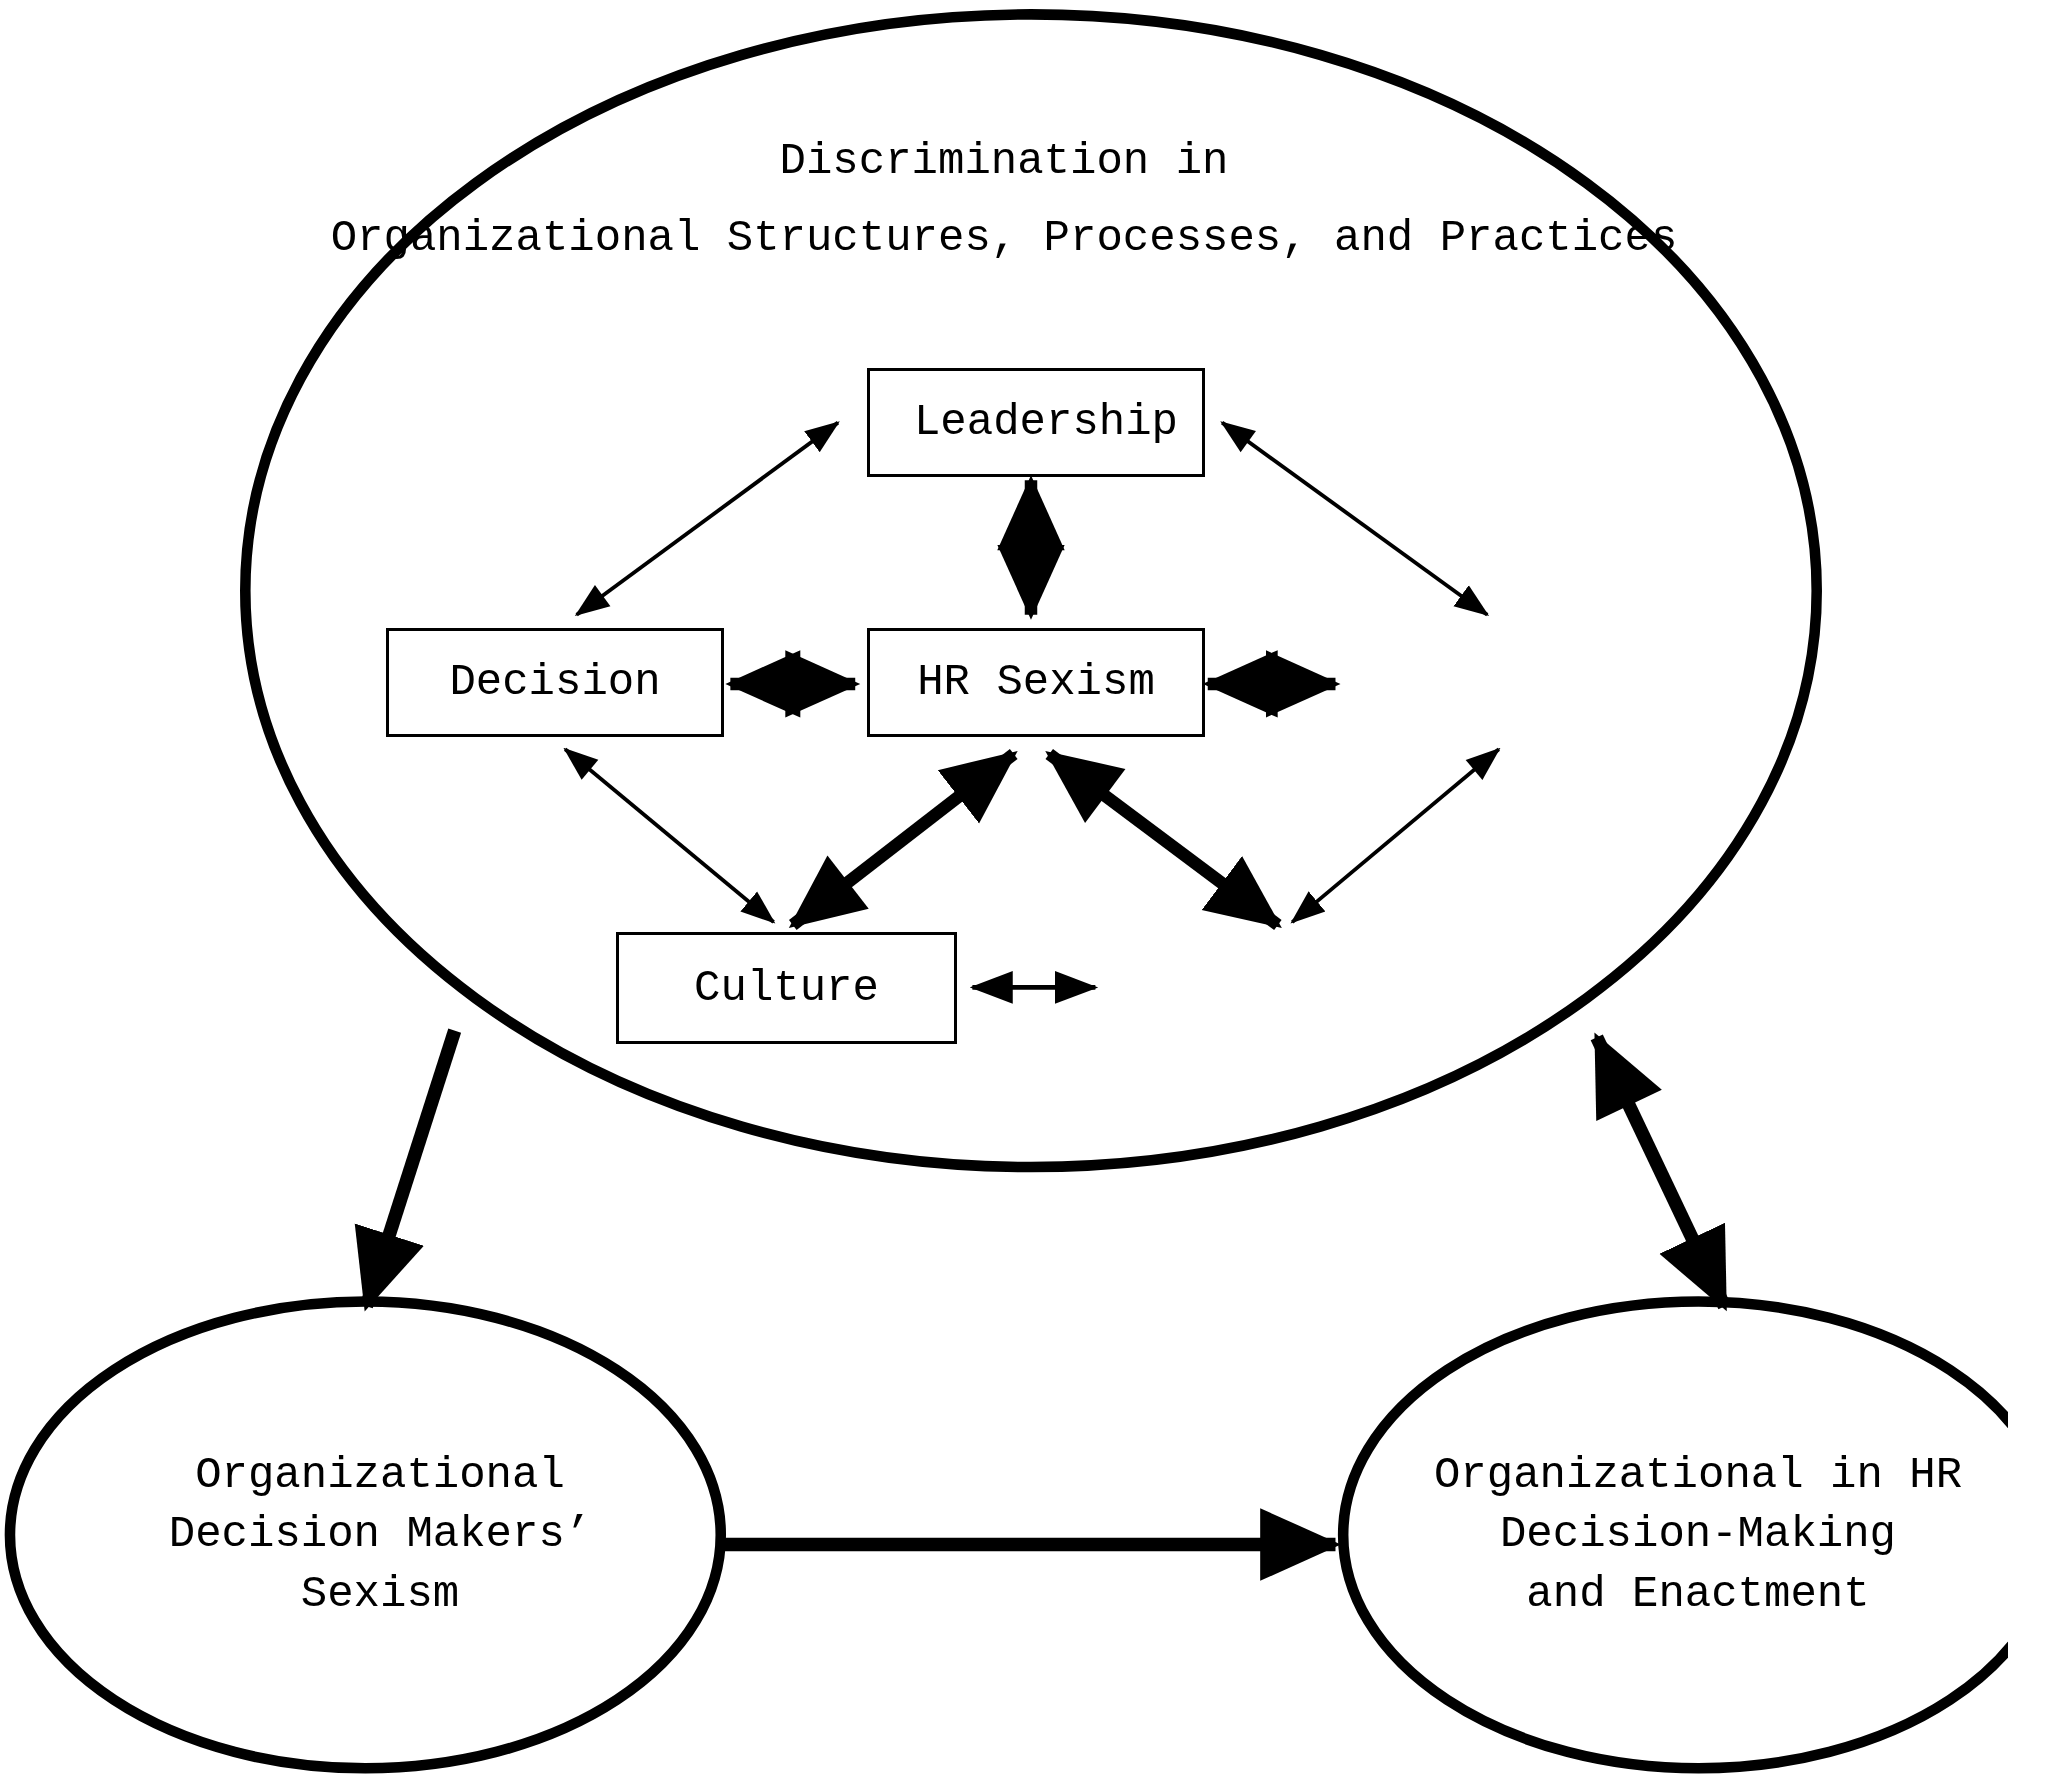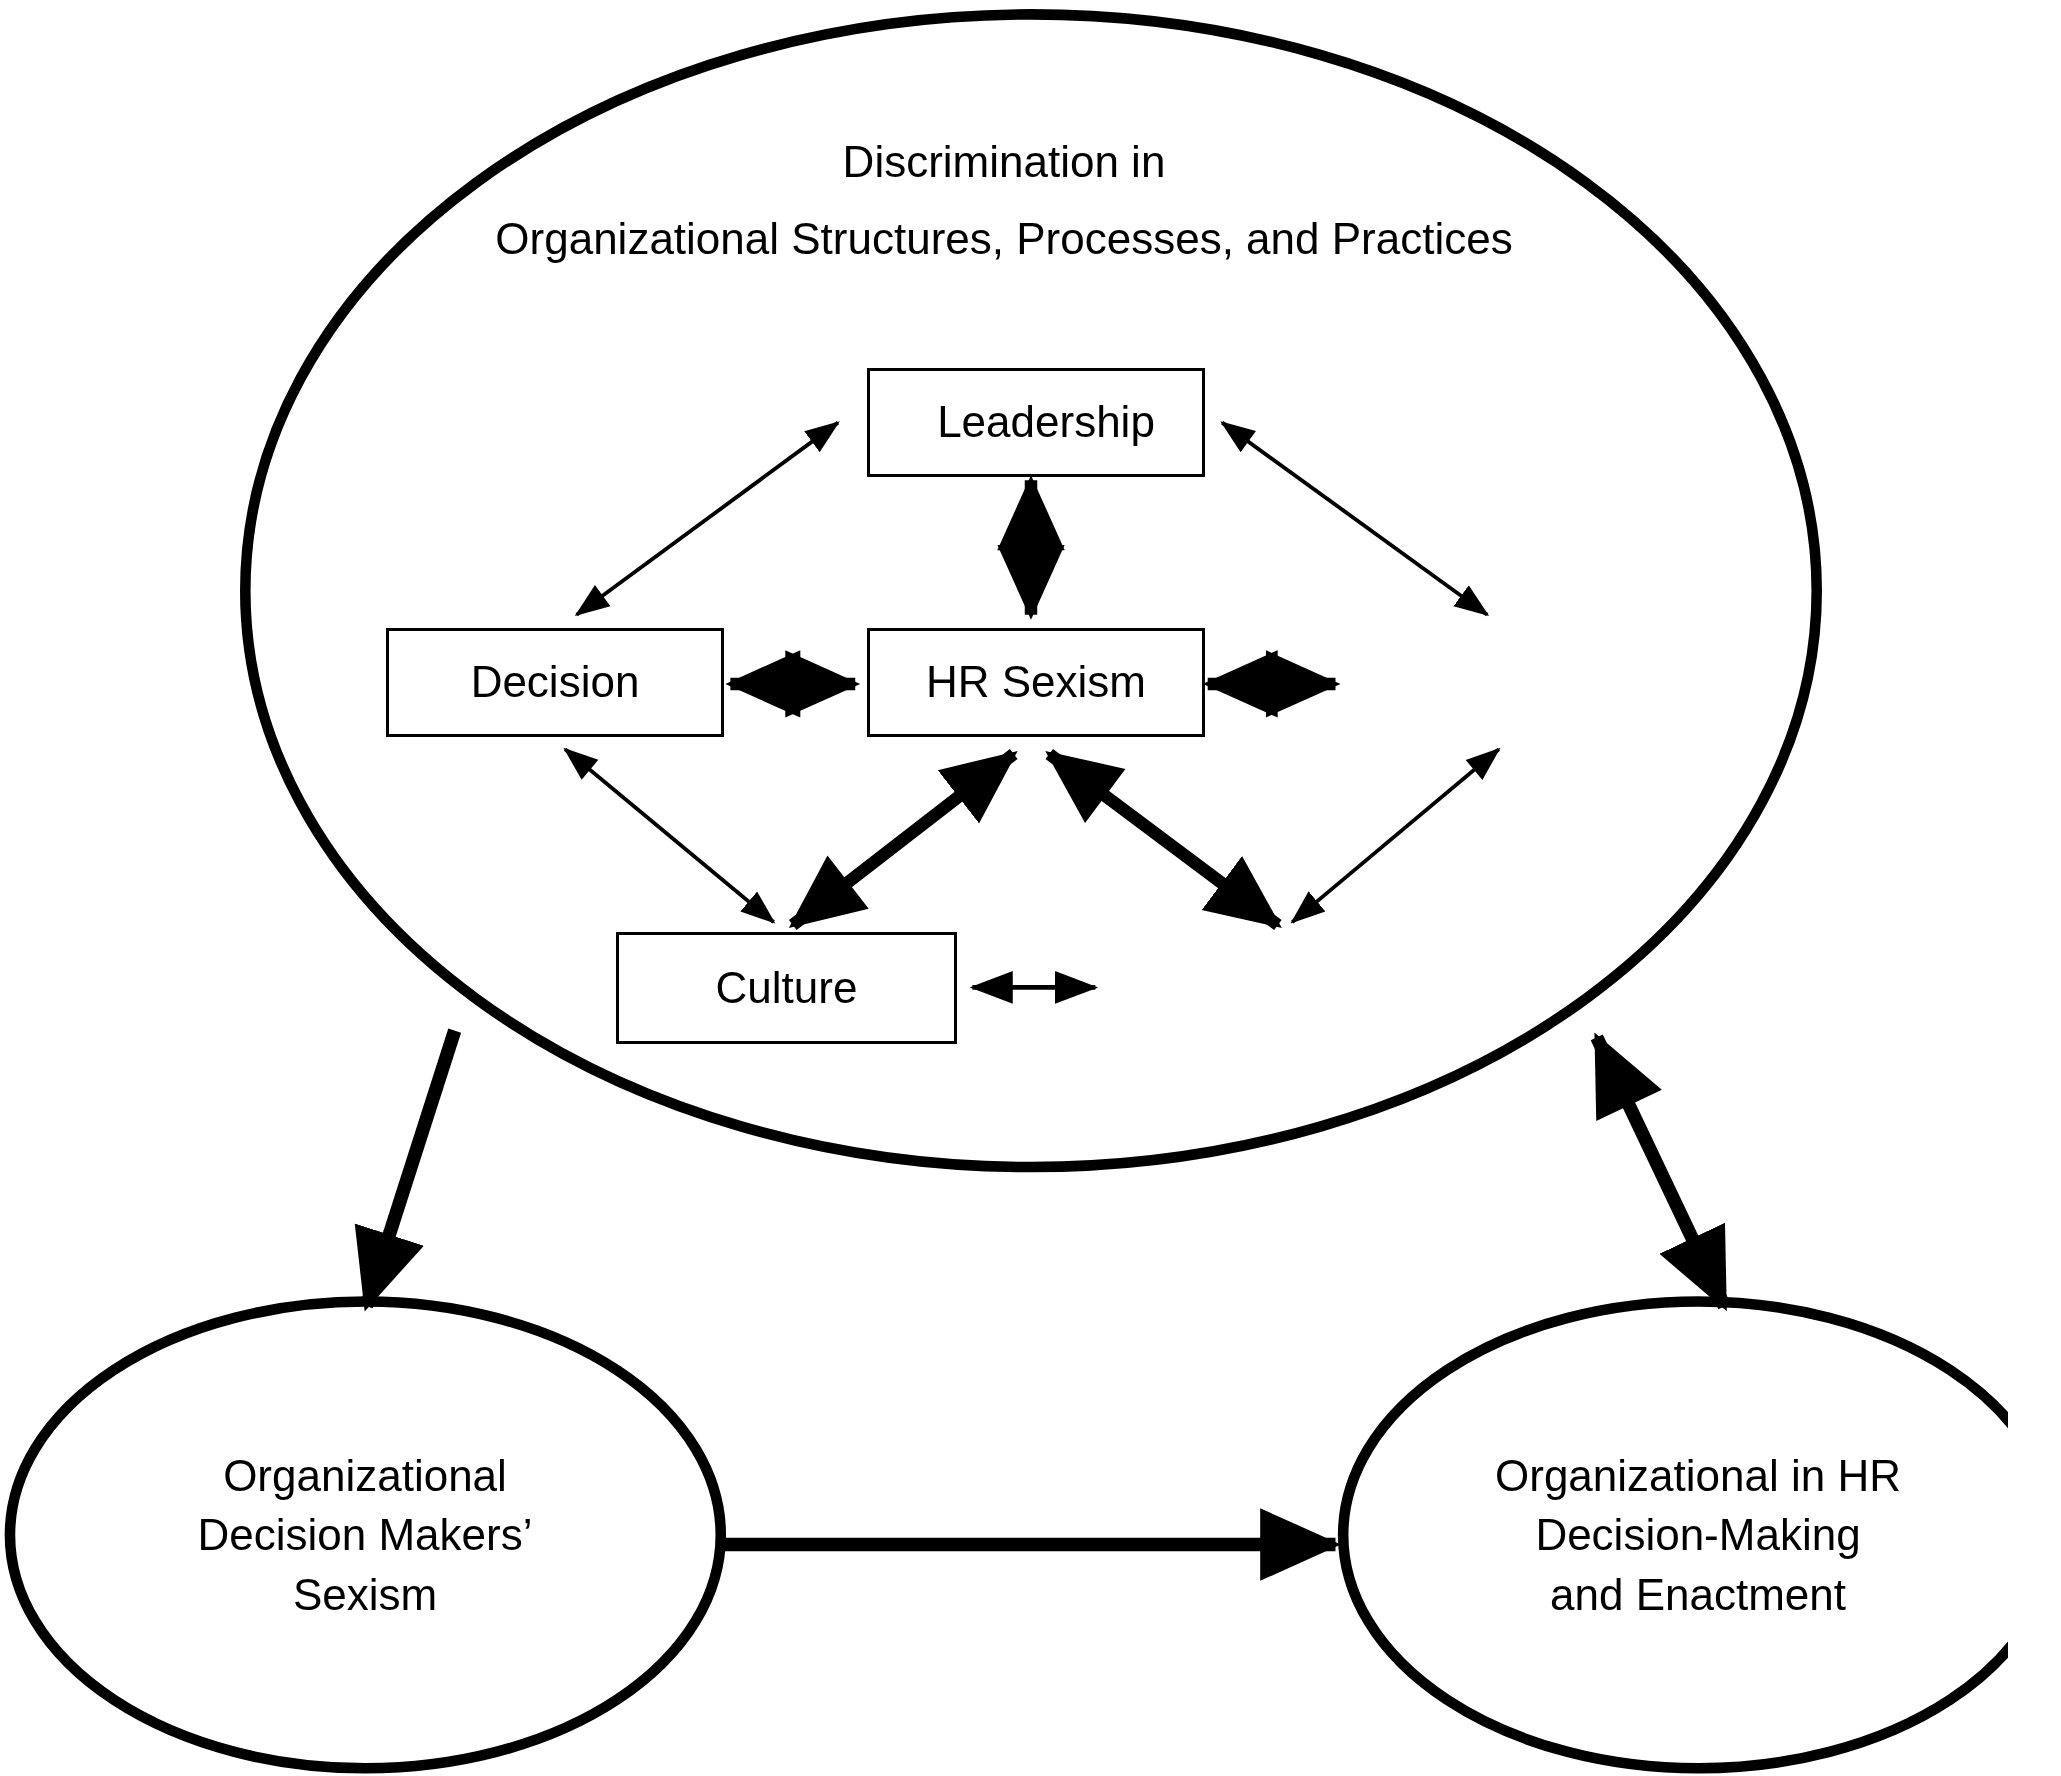--- a/index.html
+++ b/index.html
@@ -5,21 +5,21 @@
   html, body {
     margin: 0;
     padding: 0;
     background: #ffffff;
   }
   #canvas {
     position: relative;
     width: 2008px;
     height: 1776px;
     background: #ffffff;
-    font-family: Liberation Sans, sans-serif;
+    font-family: Liberation Mono, monospace;
     overflow: hidden;
   }
   svg.layer {
     position: absolute;
     left: 0;
     top: 0;
     width: 2062px;
     height: 1776px;
   }
   .node-box {
@@ -125,21 +125,21 @@
   <div class="node-box" style="left: 867px; top: 628px; width: 338px; height: 109px;">
     <span>HR Sexism</span>
   </div>
 
 
   <div class="node-box" style="left: 616px; top: 932px; width: 341px; height: 112px;">
     <span>Culture</span>
   </div>
 
 
-  <div class="ellipse-label" style="left: 77px; top: 1446px; width: 576px;">Organizational
+  <div class="ellipse-label" style="left: 92px; top: 1446px; width: 576px;">Organizational
 Decision Makers’
 Sexism</div>
 
   <div class="ellipse-label" style="left: 1410px; top: 1446px; width: 576px;">Organizational in HR
 Decision-Making
 and Enactment</div>
 
 </div>
 
 

